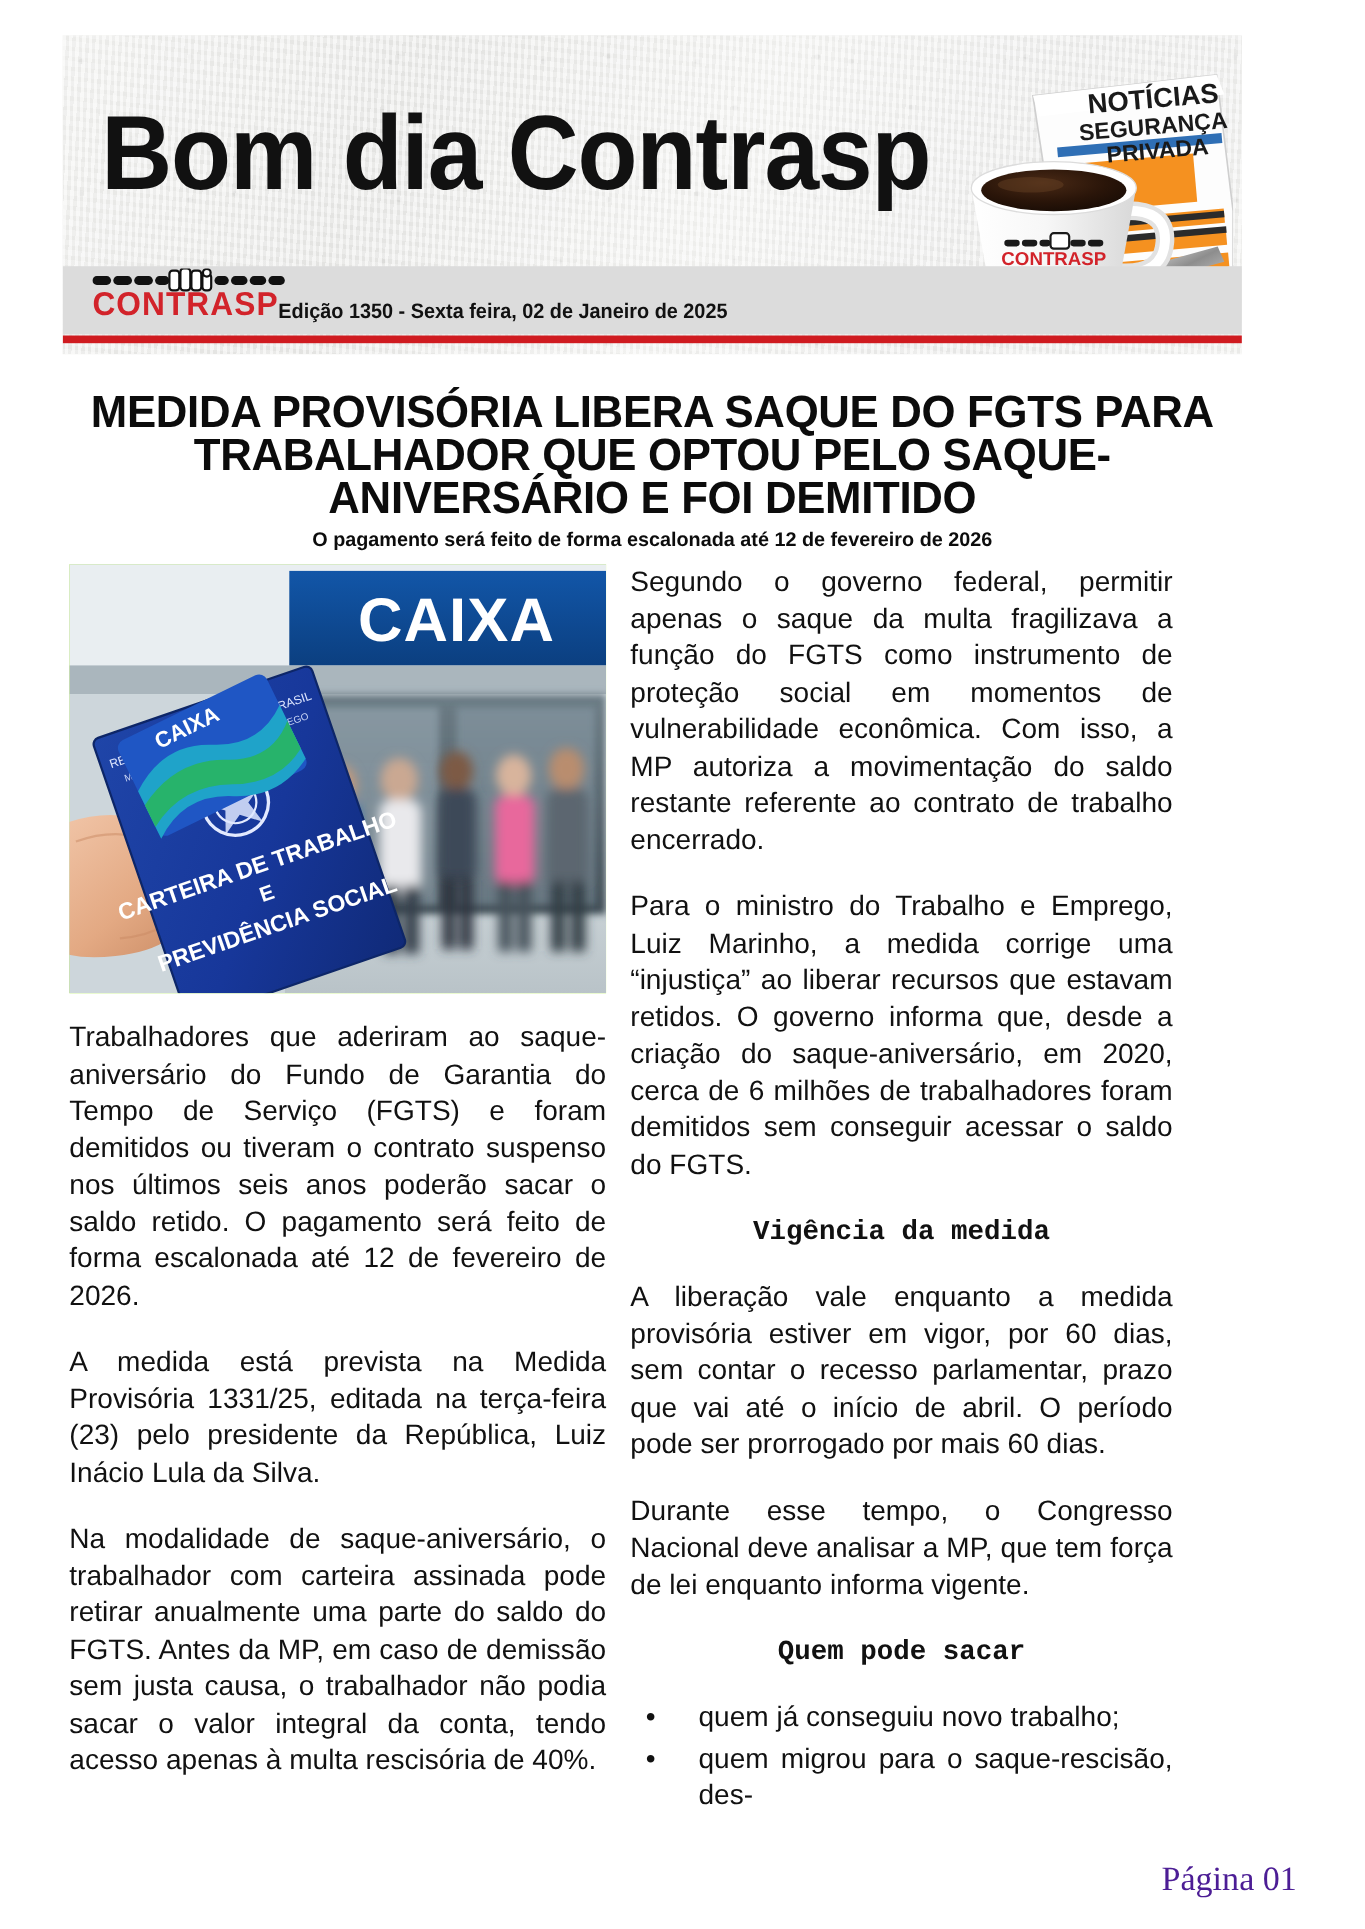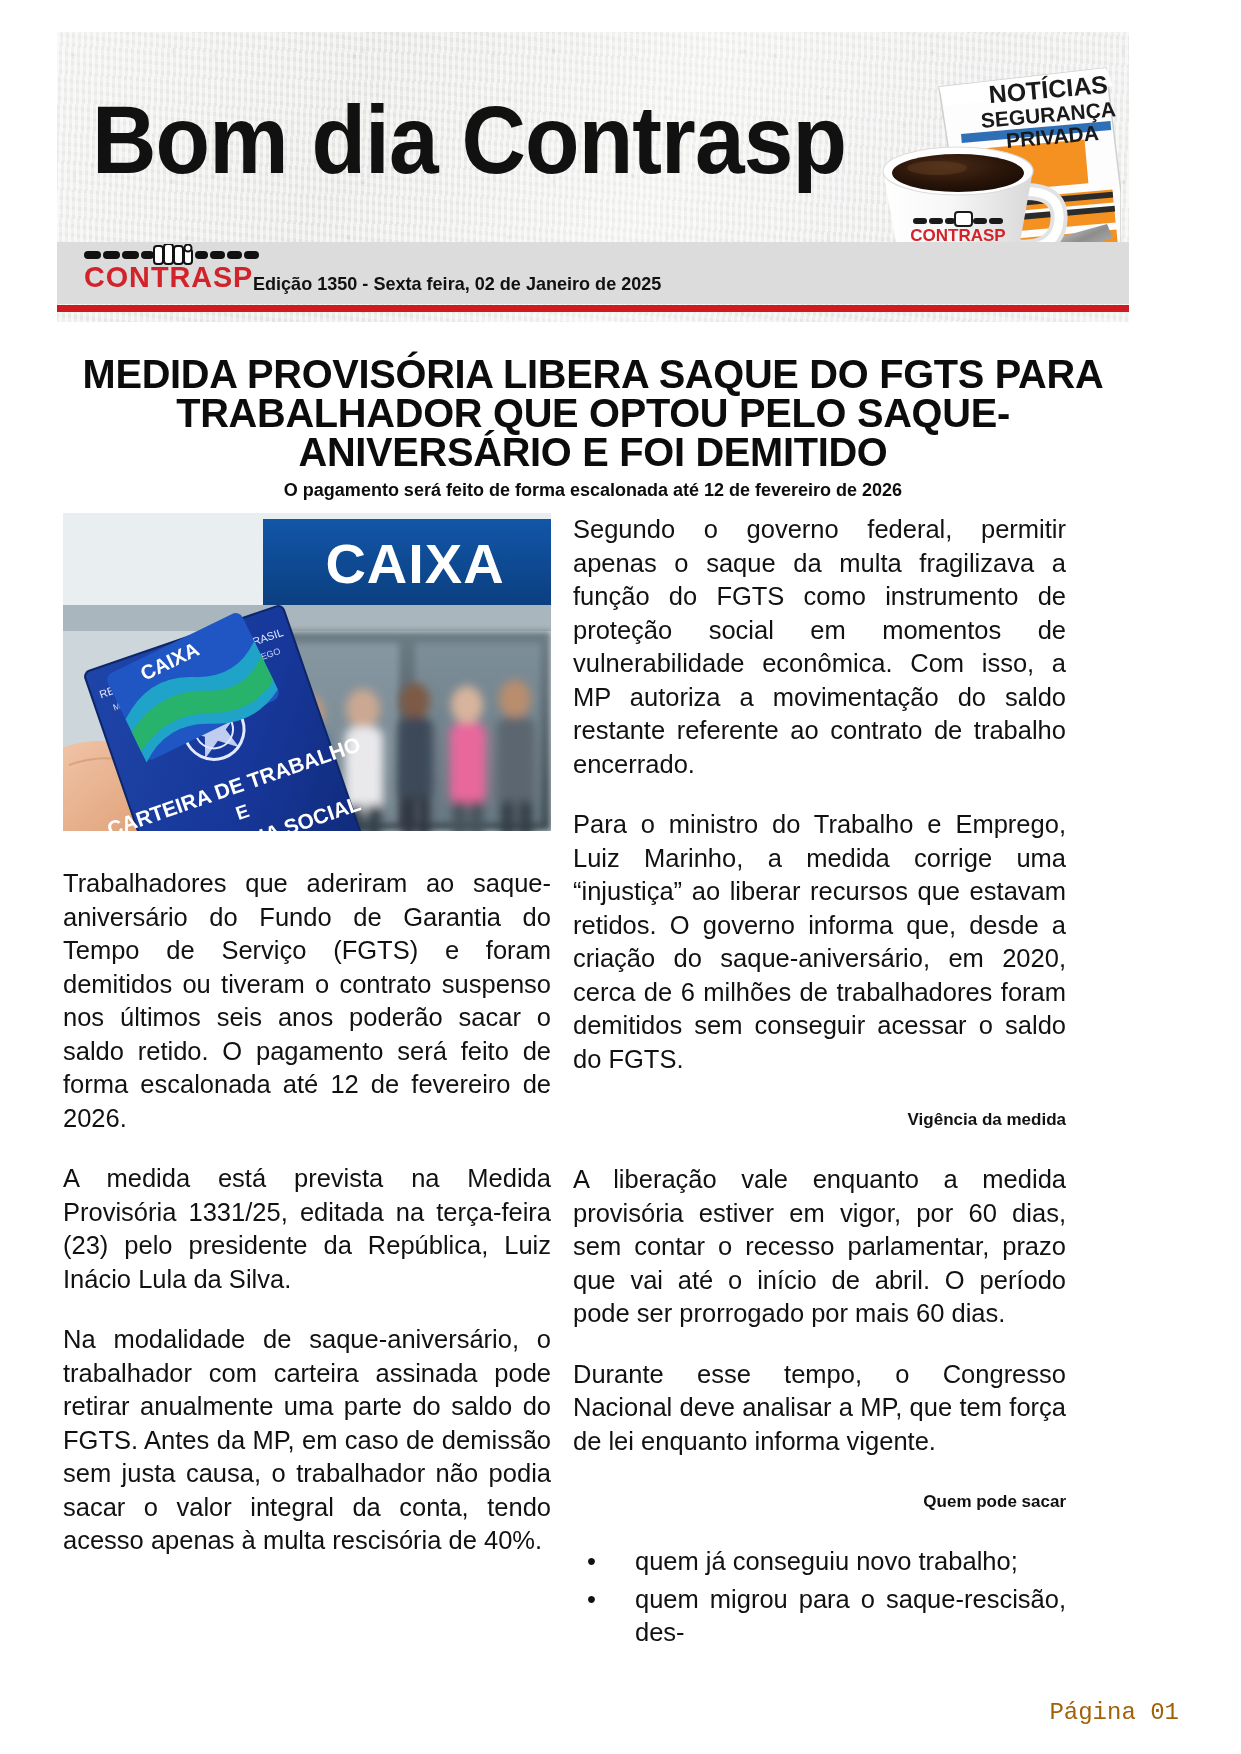--- a/index.html
+++ b/index.html
@@ -101,38 +101,39 @@
     font-size:25.5px;
     line-height:33.5px;
     color:#111;
     text-align:justify;
     text-justify:inter-word;
   }
   .col-left{left:63px;width:488px;}
   .col-right{left:573px;width:493px;}
 
   .photo{
-    width:488px;height:318px;margin-bottom:36px;position:relative;overflow:hidden;
+    width:488px;height:390px;margin-bottom:24px;position:relative;overflow:hidden;
     background:#bef264;
   }
   .col p{margin:0 0 27px 0;}
   .col p:last-child{margin-bottom:0;margin-top:12px;}
   .subhead{
-    text-align:right;font-weight:700;font-size:17px;line-height:33px;
+    text-align:center;font-weight:700;font-size:25px;line-height:33px;
     margin:0 0 27px 0;
+    font-family:Liberation Mono, monospace;
   }
   .bullet-row{display:flex;margin:0 0 4px 0;}
   .bullet-mark{width:62px;flex:0 0 62px;text-align:left;padding-left:14px;box-sizing:border-box;}
   .bullet-text{flex:1;text-align:justify;}
   .nomargin{margin-bottom:10px;}
 
   .footer{
     position:absolute;right:62px;bottom:28px;
-    font-family:Liberation Mono, monospace;
-    font-size:24px;color:#a16207;
+    font-family:Liberation Serif, serif;
+    font-size:31px;color:#4c1d95;
   }
 </style>
 </head>
 <body>
 
 <div class="page">
 
   <div class="masthead">
     <div class="paper-grain"></div>
 

